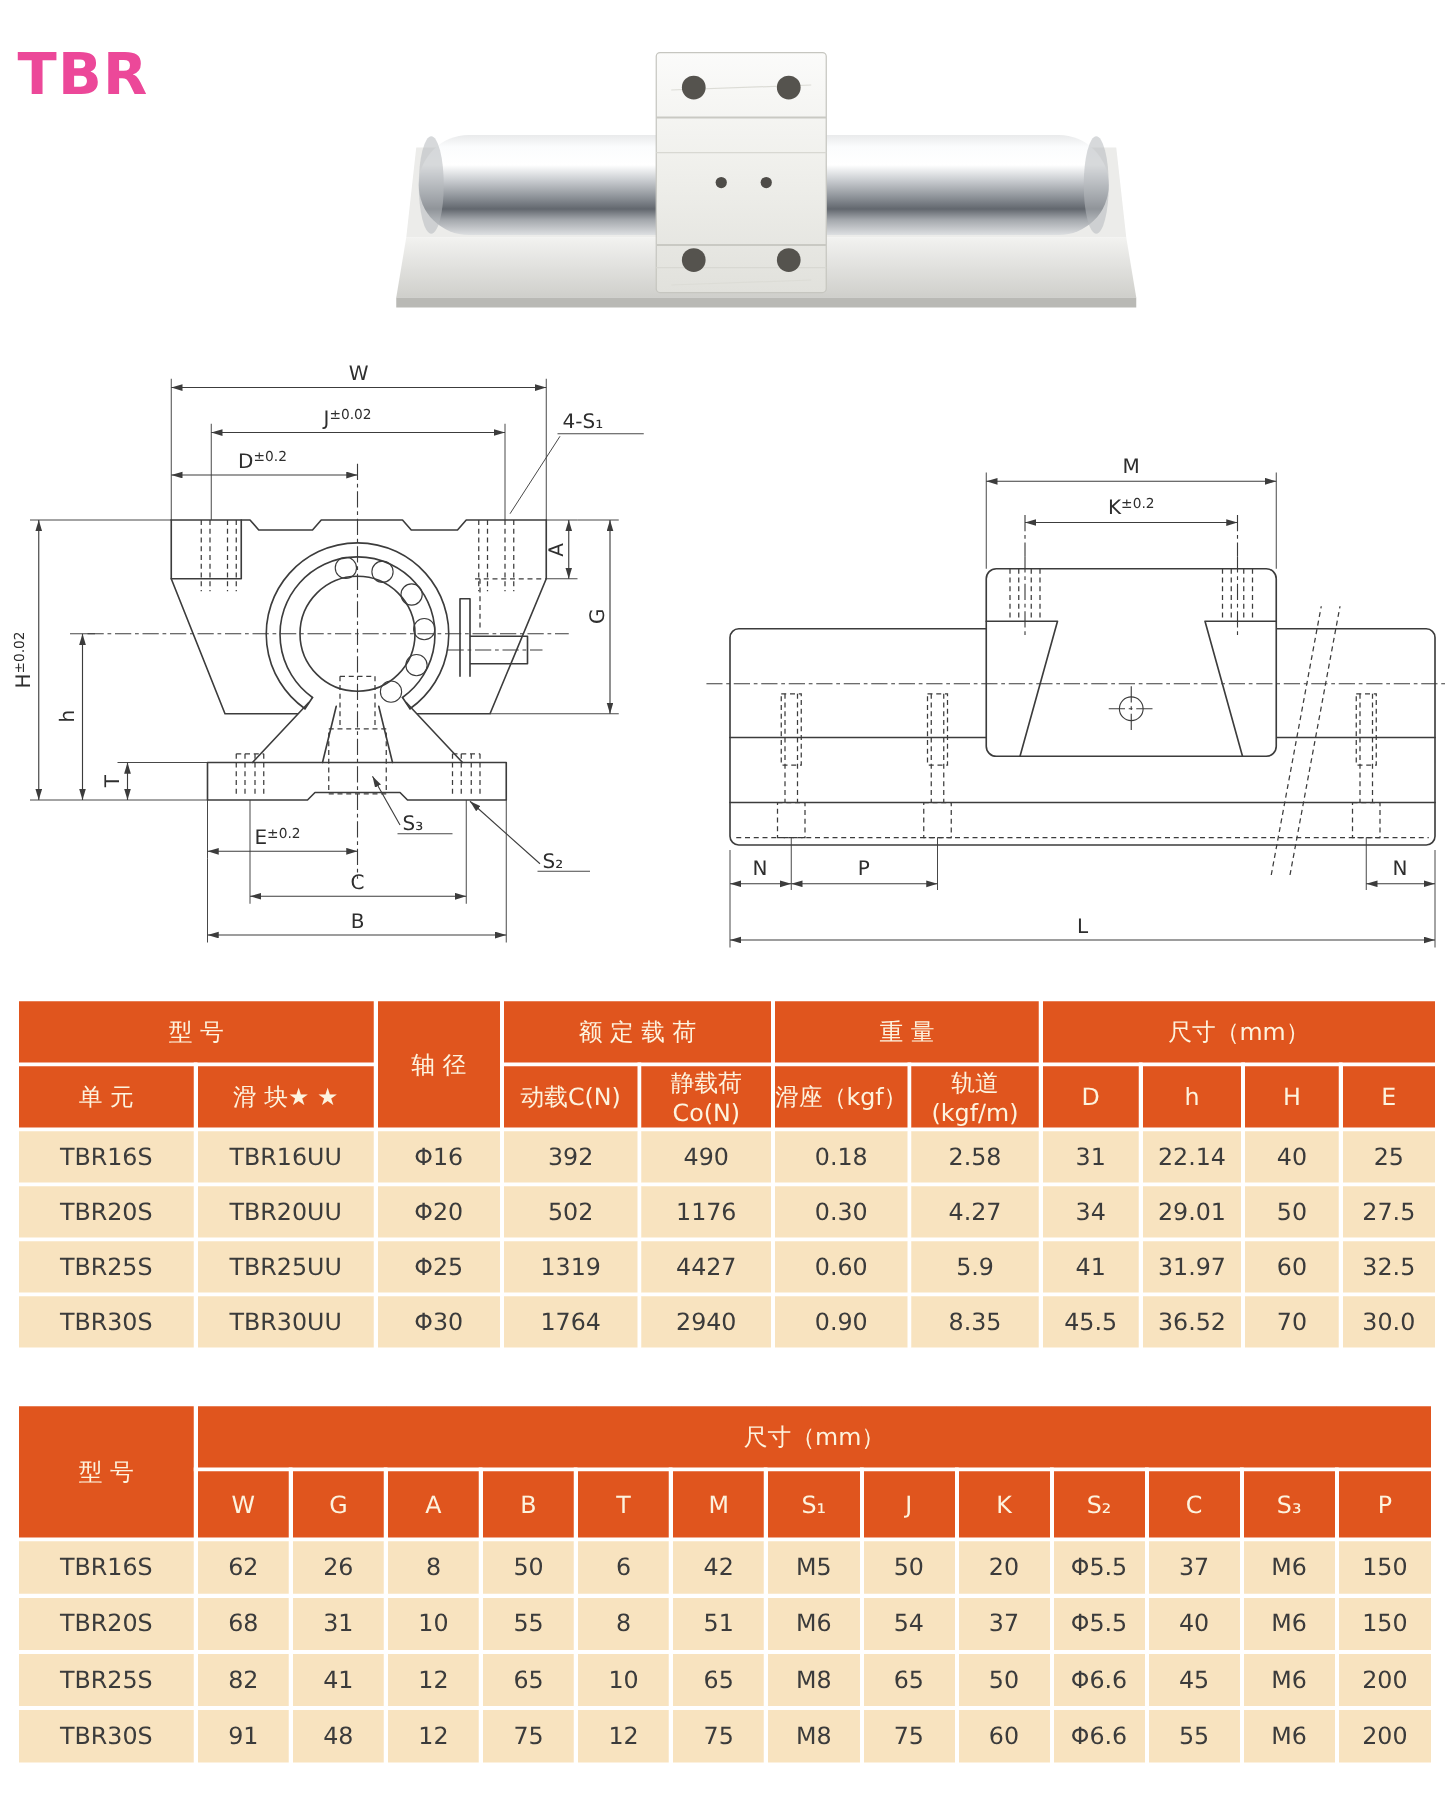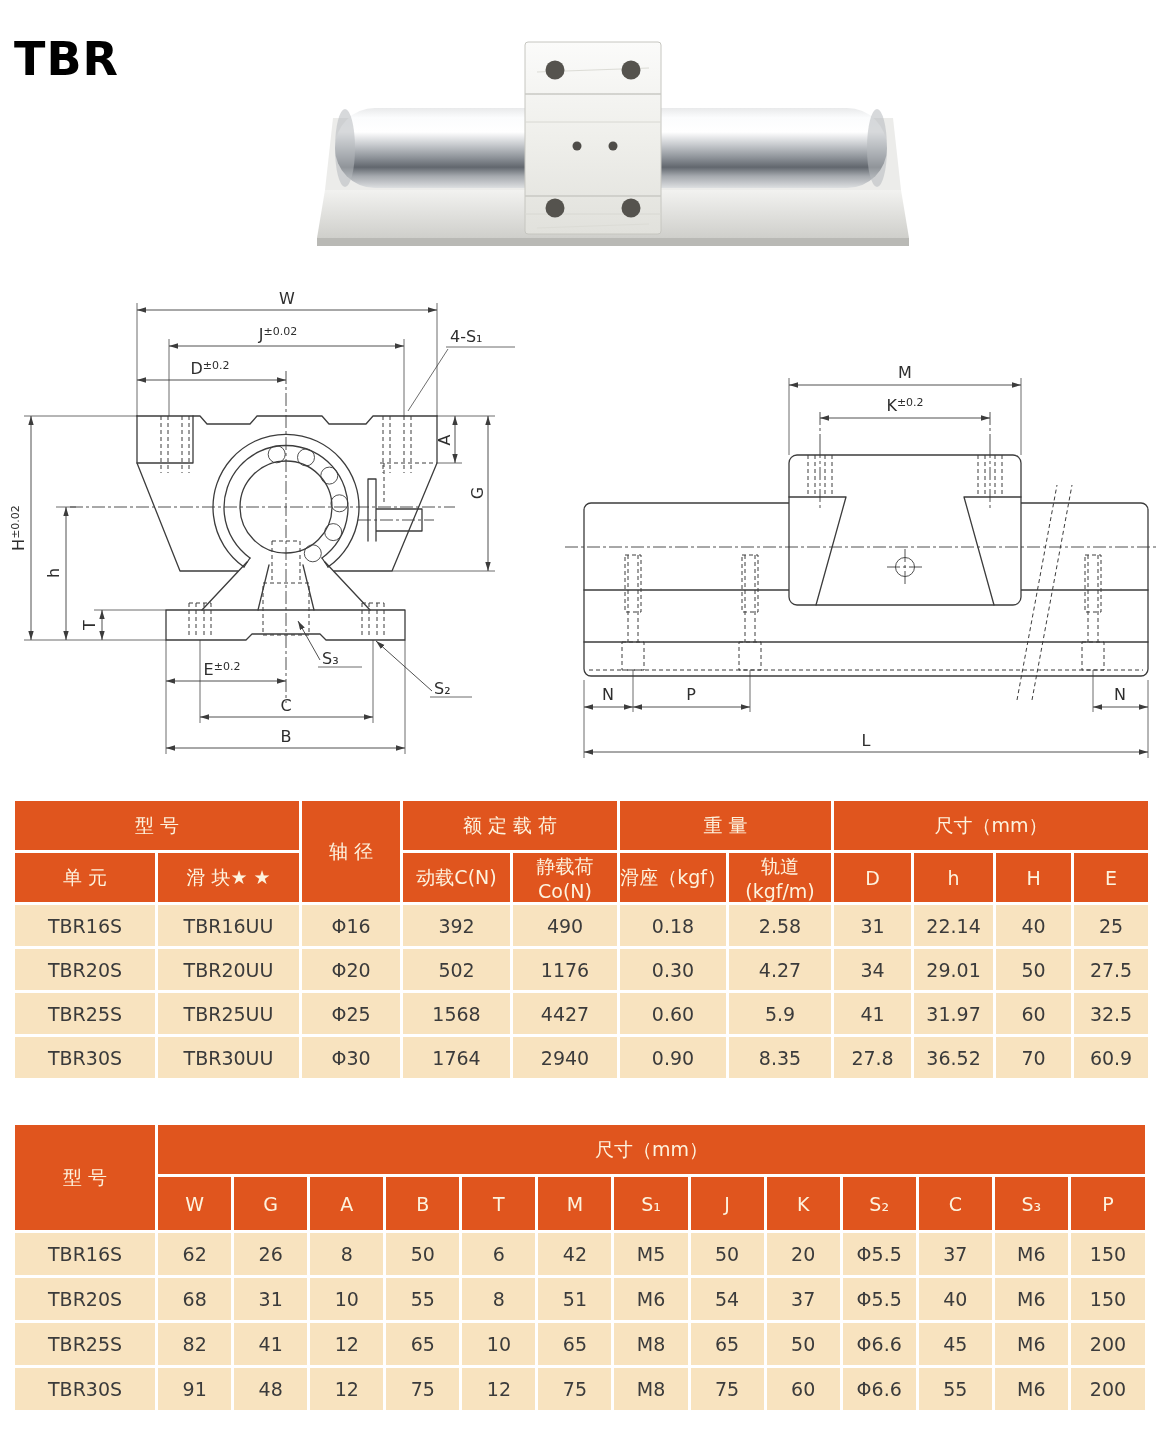--- a/index.html
+++ b/index.html
@@ -3,21 +3,21 @@
 <meta charset="utf-8">
 <style>
   html,body{margin:0;padding:0;}
   body{
     width:1160px;height:1454px;position:relative;background:#ffffff;
     font-family:"DejaVu Sans","Liberation Sans",sans-serif;overflow:hidden;
   }
   .abs{position:absolute;}
   
   #page-title{
-    left:14px;top:36px;font-size:46px;font-weight:bold;color:#000000;
+    left:14px;top:36px;font-size:46px;font-weight:bold;color:#ec4899;
     letter-spacing:1px;line-height:1;
   }
   
   table{border-collapse:collapse;table-layout:fixed;}
   th,td{border:3px solid #ffffff;padding:0;overflow:hidden;}
   th{
     background:#E0551E;color:#FDF3DE;font-weight:normal;font-size:19px;
     vertical-align:middle;
   }
   td{
@@ -313,41 +313,41 @@
     <td>4.27</td>
         <td>34</td>
     <td>29.01</td>
         <td>50</td>
     <td>27.5</td>
   </tr>
   <tr class="drow">
     <td>TBR25S</td>
         <td>TBR25UU</td>
     <td>Φ25</td>
-        <td>1568</td>
+        <td>1319</td>
     <td>4427</td>
         <td>0.60</td>
     <td>5.9</td>
         <td>41</td>
     <td>31.97</td>
         <td>60</td>
     <td>32.5</td>
   </tr>
   <tr class="drow">
     <td>TBR30S</td>
         <td>TBR30UU</td>
     <td>Φ30</td>
         <td>1764</td>
     <td>2940</td>
         <td>0.90</td>
     <td>8.35</td>
-        <td>27.8</td>
+        <td>45.5</td>
     <td>36.52</td>
         <td>70</td>
-    <td>60.9</td>
+    <td>30.0</td>
   </tr>
 </tbody>
   </table>
 
 <table id="table2" class="abs" style="left:12px;top:1122px;width:1136px;">
   <colgroup>
     <col style="width:143px">
     <col style="width:76px">
       <col style="width:76px">
       <col style="width:76px">

